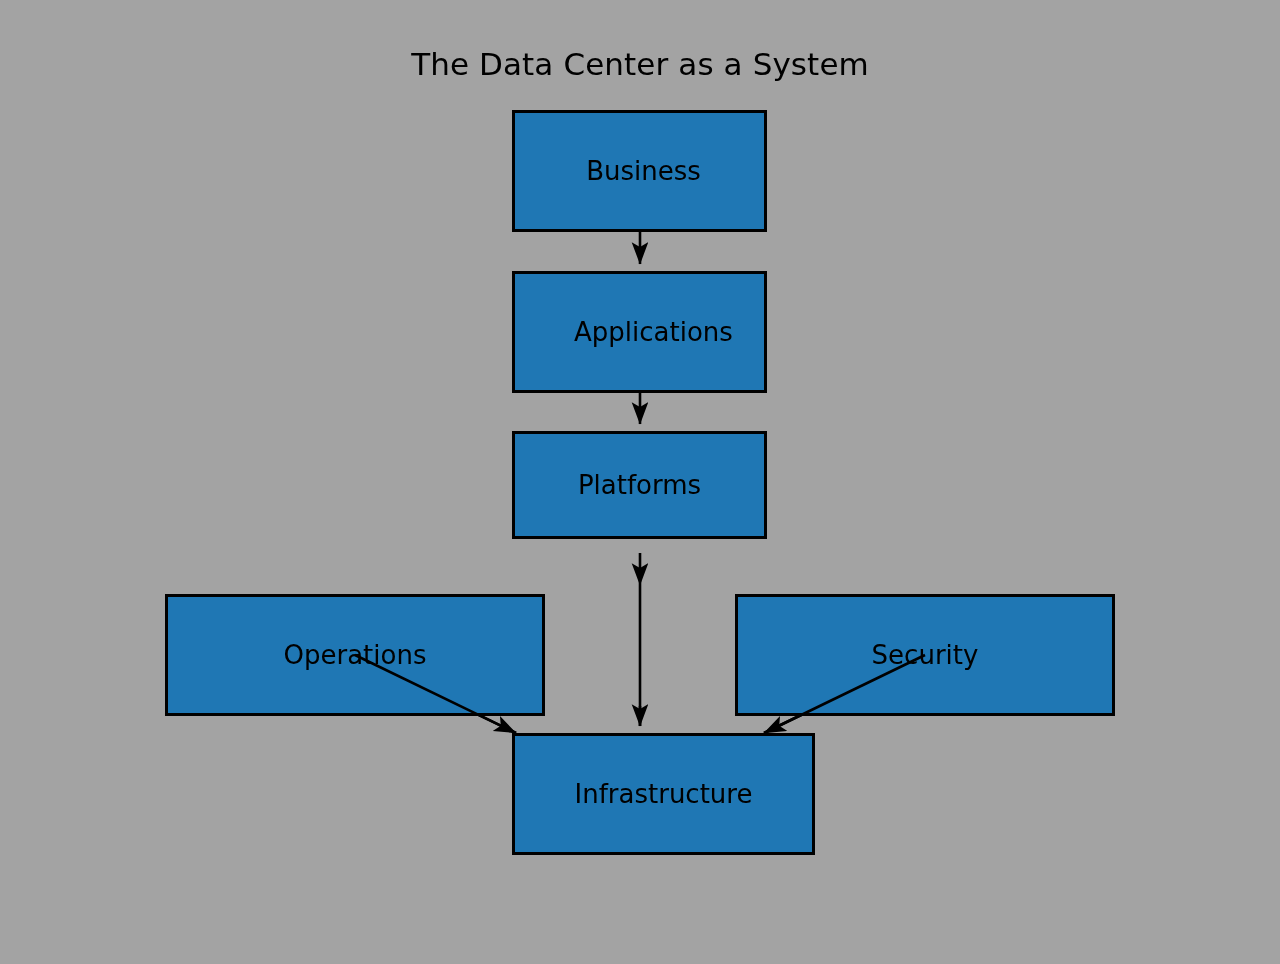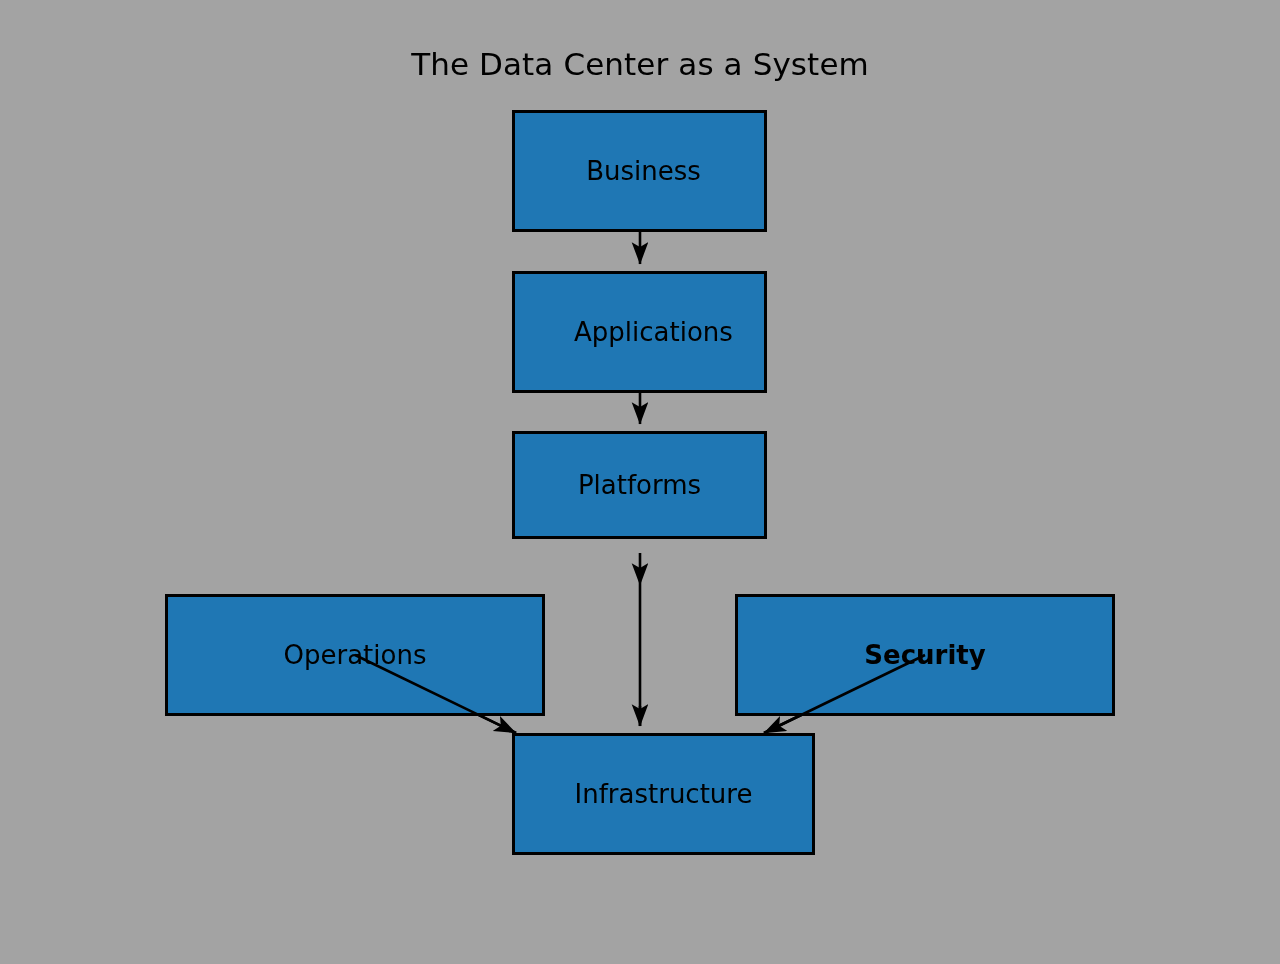--- a/index.html
+++ b/index.html
@@ -45,21 +45,21 @@
     line-height: 30px;
     color: #000000;
     text-align: center;
     white-space: nowrap;
   }
   
   #node-business      { left: 512px; top: 110px; width: 255px; height: 122px; z-index: 3; padding-left: 8px; }
   #node-applications  { left: 512px; top: 271px; width: 255px; height: 122px; z-index: 3; padding-left: 28px; }
   #node-platforms     { left: 512px; top: 431px; width: 255px; height: 108px; z-index: 3; }
   #node-operations    { left: 165px; top: 594px; width: 380px; height: 122px; z-index: 4; }
-  #node-security      { left: 735px; top: 594px; width: 380px; height: 122px; z-index: 4; font-weight: bold; }
+  #node-security      { left: 735px; top: 594px; width: 380px; height: 122px; z-index: 4; }
   #node-infrastructure{ left: 512px; top: 733px; width: 303px; height: 122px; z-index: 5; }
 
   #edges-under {
     position: absolute;
     left: 0; top: 0;
     width: 1280px;
     height: 964px;
     z-index: 2;
     pointer-events: none;
   }

